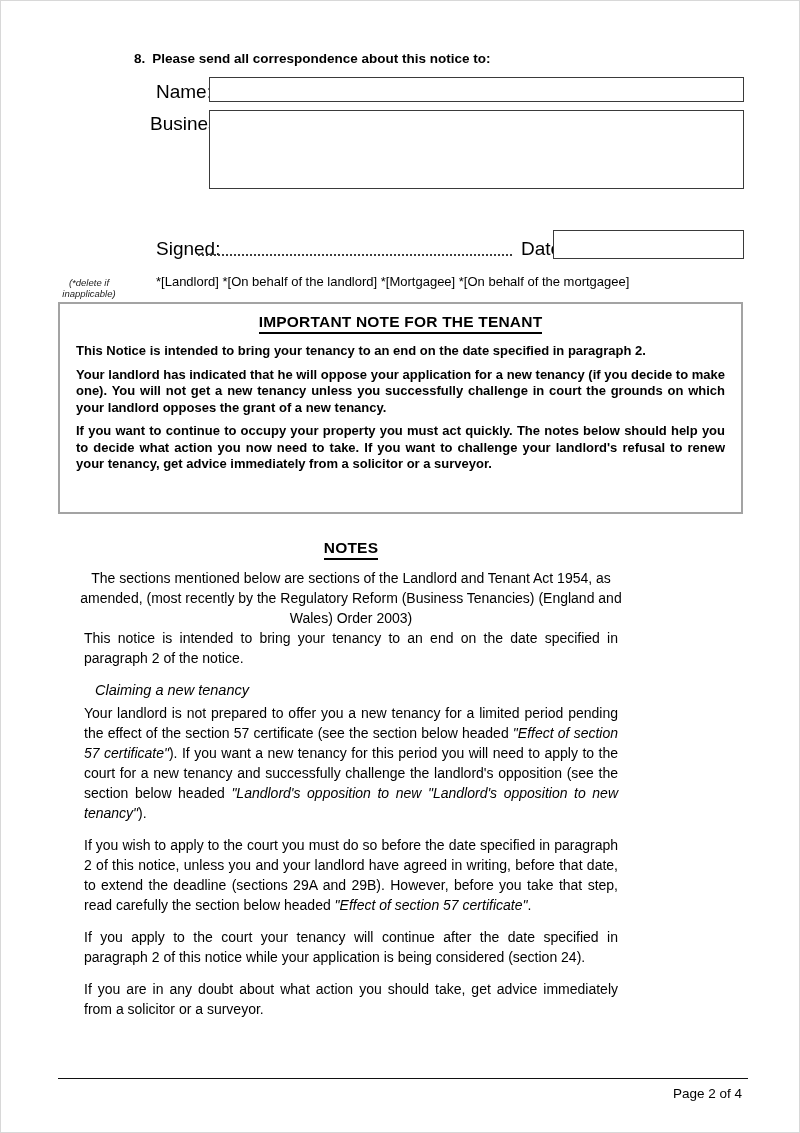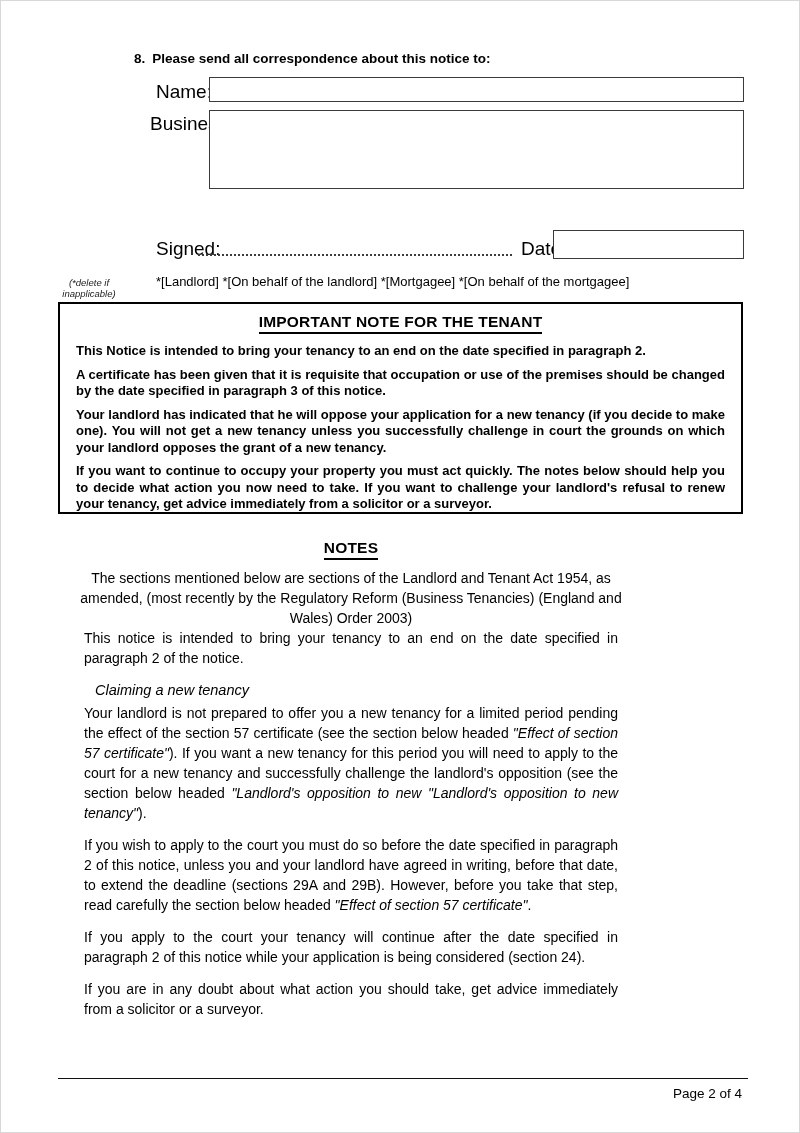--- a/index.html
+++ b/index.html
@@ -35,21 +35,21 @@
   }
   .f-margin-note {
     top: 264px; left: 50px; width: 76px; text-align: center;
     font-style: italic; font-size: 9.5px; line-height: 11px; color: #222; margin-top: 12px;
   }
   .f-options { top: 265px; left: 155px; font-size: 13px; margin-top: 8px; }
 
   
   .imp-box {
     top: 301px; left: 57px; width: 685px; height: 212px;
-    border: 2px solid #000000; box-sizing: border-box;
+    border: 2px solid #a3a3a3; box-sizing: border-box;
     padding: 8px 16px 0 16px; background: #fff;
   }
   .imp-title-row { text-align: center; margin: 1px 0 9px 0; }
   .imp-title {
     display: inline-block; font-weight: bold; font-size: 15.5px;
     border-bottom: 2px solid #000; padding-bottom: 1px; letter-spacing: 0.2px;
   }
   .imp-para {
     font-weight: bold; font-size: 13px; line-height: 16.5px;
     text-align: justify; margin: 0 0 7px 0;
@@ -101,21 +101,20 @@
   <input class="field-box f-date-box" value="" style="">
 
   <div class="abs f-margin-note">(*delete if inapplicable)</div>
   <div class="abs f-options">*[Landlord] *[On behalf of the landlord] *[Mortgagee] *[On behalf of the mortgagee]</div>
 
   <div class="abs imp-box">
     <div class="imp-title-row">
       <span class="imp-title">IMPORTANT NOTE FOR THE TENANT</span>
     </div>
     <p class="imp-para"><span>This Notice is intended to bring your tenancy to an end on the date specified in paragraph 2.</span></p>
-    <p class="imp-para"><span>A certificate has been given that it is requisite that occupation or use of the premises should be changed by the date specified in paragraph 3 of this notice.</span></p>
     <p class="imp-para"><span>Your landlord has indicated that he will oppose your application for a new tenancy (if you decide to make one). </span><span class="rt-u">You will not get a new tenancy unless you successfully challenge in court the grounds on which your landlord opposes the grant of a new tenancy.</span></p>
     <p class="imp-para"><span>If you want to continue to occupy your property you must act quickly. The notes below should help you to decide what action you now need to take. If you want to challenge your landlord's refusal to renew your tenancy, get advice immediately from a solicitor or a surveyor.</span></p>
   </div>
 
   <div class="abs notes">
     <div class="notes-title-row">
       <span class="notes-title">NOTES</span>
     </div>
     <p class="notes-intro">The sections mentioned below are sections of the Landlord and Tenant Act 1954, as amended, (most recently by the Regulatory Reform (Business Tenancies) (England and Wales) Order 2003)</p>
 

